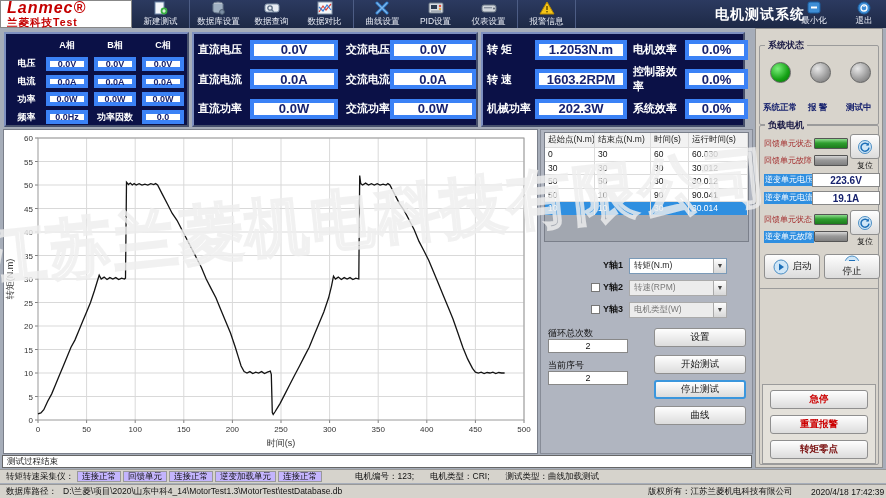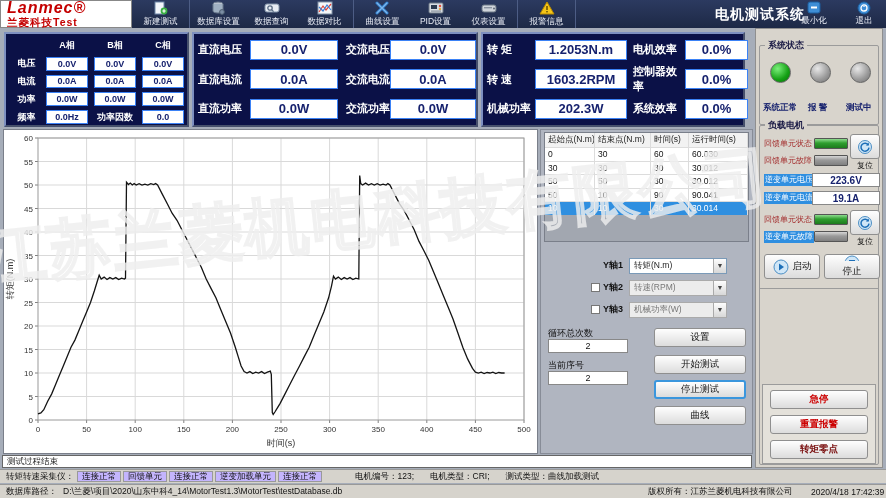--- a/index.html
+++ b/index.html
@@ -18,21 +18,21 @@
   .tb-icon { height:14px; display:flex; align-items:center; }
   .tb-label { color:#e8ecf5; font-size:8.5px; margin-top:1px; white-space:nowrap; }
   .app-title { position:absolute; left:665px; top:0; width:190px; height:28px; line-height:28px;
     text-align:center; color:#fff; font-size:14px; font-weight:bold; letter-spacing:1px; }
   .win-btn { position:absolute; top:1px; width:42px; height:42px; display:flex; flex-direction:column;
     align-items:center; cursor:pointer; }
   .win-btn .tb-label { margin-top:0; }
 
   
   .navy { position:absolute; background:#0b1147; border:2px outset #7d8fc0; }
-  .vbox { background:#fff; border:1px solid #3b82f6; color:#17226e; font-weight:bold;
+  .vbox { background:#fff; border:4px solid #3b82f6; color:#17226e; font-weight:bold;
     display:flex; align-items:center; justify-content:center; }
   .nlabel { color:#fff; font-weight:bold; }
 
   .phase-panel { left:4px; top:32px; width:185px; height:95px; padding:3px 4px; }
   .phase-grid { display:grid; grid-template-columns:33px 48px 48px 48px; grid-auto-rows:17.8px; }
   .ph-h { color:#fff; font-size:9px; font-weight:bold; display:flex; align-items:center; justify-content:center; }
   .ph-l { color:#fff; font-size:9px; font-weight:bold; display:flex; align-items:center; justify-content:center; }
   .ph-v { margin:2px 3px; font-size:9px; }
   .dcac-panel { left:192px; top:32px; width:286px; height:95px; }
   .dcac-grid { display:grid; grid-template-columns:52px 88px 52px 86px; grid-auto-rows:29.5px; align-items:center; padding:1px 4px; }
@@ -447,21 +447,21 @@
       <span class="axis-label">Y轴2</span>
       <div class="combo dis" style="margin-left:6px;">
         <span>转速(RPM)</span>
         <span class="combo-arrow">▼</span>
       </div>
     </div>
     <div class="axis-row" style="top:171px;">
       <span class="cb" style="margin-left:50px;"></span>
       <span class="axis-label">Y轴3</span>
       <div class="combo dis" style="margin-left:6px;">
-        <span>机械功率(W)</span>
+        <span>电机类型(W)</span>
         <span class="combo-arrow">▼</span>
       </div>
     </div>
 
     <span class="cycle-label" style="left:7px; top:197px;">循环总次数</span>
     <div class="cycle-box" style="left:7px; top:209px;">2</div>
     <span class="cycle-label" style="left:7px; top:229px;">当前序号</span>
     <div class="cycle-box" style="left:7px; top:241px;">2</div>
 
     <div class="btn set-btn" style="top:198px;">设置</div>

